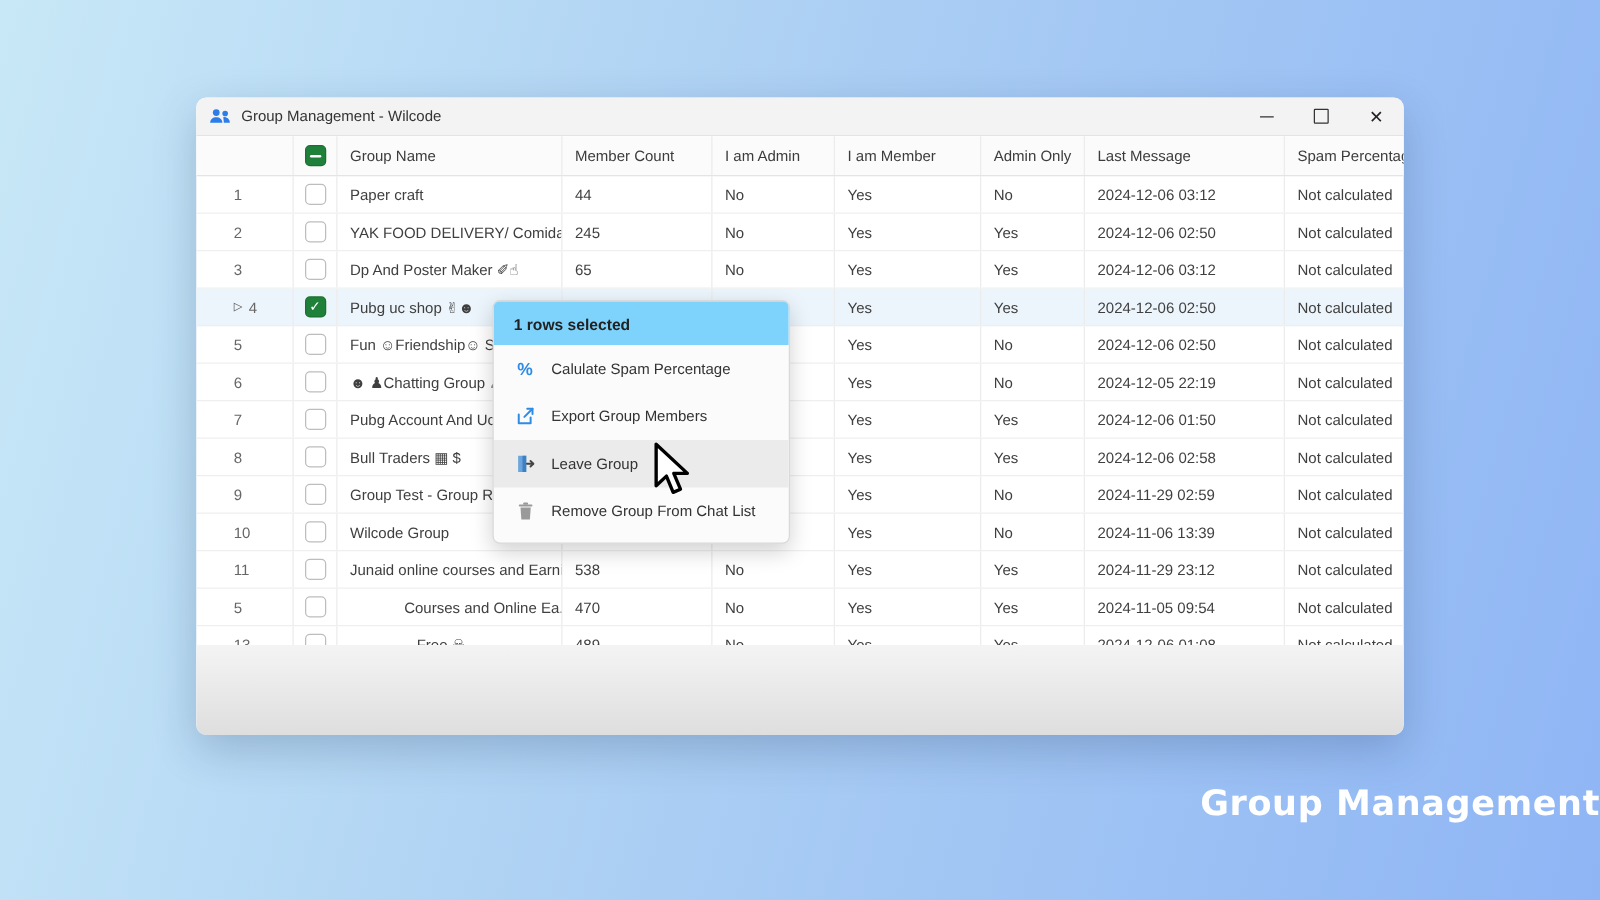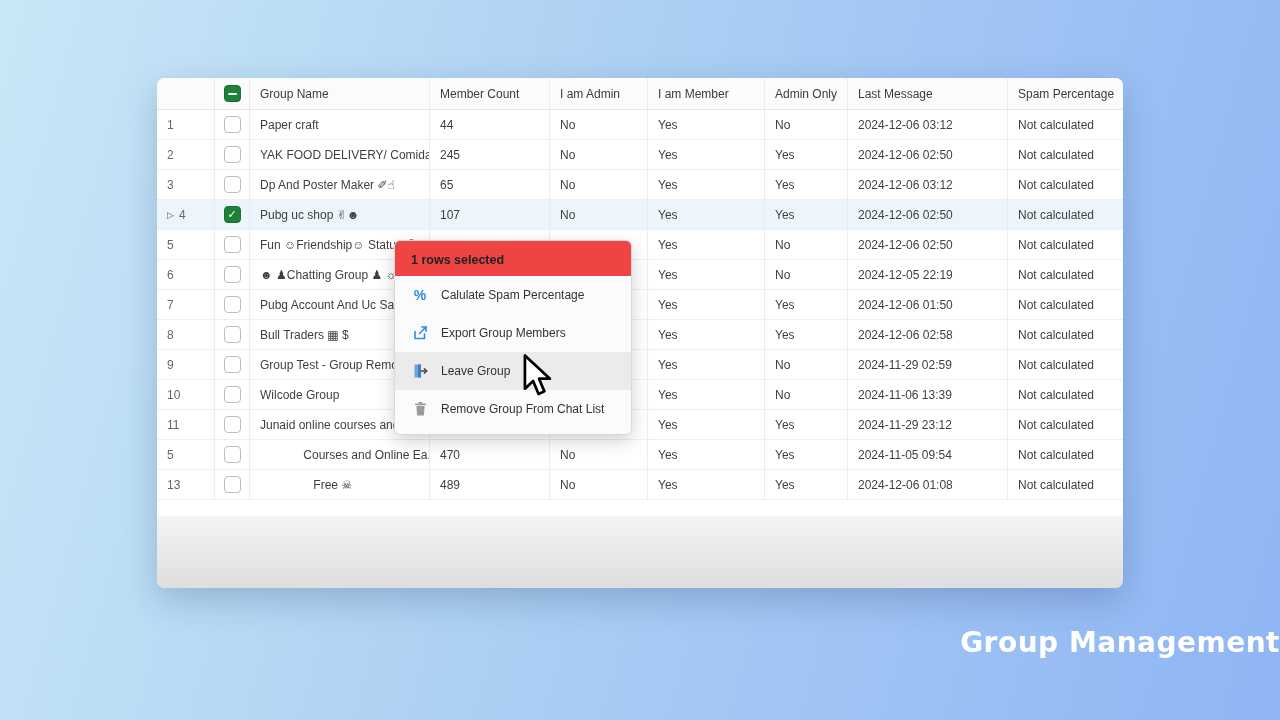--- a/index.html
+++ b/index.html
@@ -13,21 +13,21 @@
     display:flex;align-items:center;border-radius:8px 8px 0 0;}
   .title-ico{width:18px;height:14px;margin:0 8px 0 10px;flex:0 0 auto;}
   .title-text{font-size:12px;color:#333;}
   .win-controls{margin-left:auto;display:flex;align-items:center;height:100%;}
   .win-btn{width:44px;height:100%;display:flex;align-items:center;justify-content:center;color:#222;cursor:default;}
   .glyph-min{display:block;width:11px;height:0;border-top:1.6px solid #333;}
   .glyph-max{display:block;width:10px;height:10px;border:1.4px solid #333;border-radius:1px;}
   .glyph-close{font-size:14px;line-height:1;color:#222;}
 
   
-  .grid-row{display:grid;grid-template-columns:58px 35px 180px 120px 98px 117px 83px 160px 1fr;}
+  .grid-row{display:grid;grid-template-columns:58px 35px 180px 120px 98px 117px 83px 160px 1fr;padding-left:20px;}
   .thead{height:31px;background:#fbfbfb;border-bottom:1px solid #e4e4e4;font-size:12px;color:#3c3c3c;}
   .thead .cell{display:flex;align-items:center;}
   .cell{padding-left:10px;border-right:1px solid #ececec;overflow:hidden;white-space:nowrap;}
   .cell:last-child{border-right:none;}
   .cb-cell{display:flex;align-items:center;justify-content:center;padding-left:0;}
   .trow{height:29px;border-bottom:1px solid #efefef;font-size:12px;color:#3f3f3f;}
   .trow .cell{display:flex;align-items:center;}
   .trow.selected{background:#ecf5fc;}
   .num-cell{color:#666;}
   .marker{color:#555;font-size:9px;margin-right:5px;}
@@ -36,39 +36,59 @@
   .cb.checked{background:#1f8039;border-color:#197031;color:#fff;font-size:11px;font-weight:bold;}
   .cb.indeterminate{background:#1f8039;border-color:#197031;}
   .cb.indeterminate::after{content:"";display:block;width:9px;height:2px;background:#fff;border-radius:1px;}
   .below-table{position:absolute;left:0;right:0;bottom:0;top:438px;
     background:linear-gradient(#f4f4f4,#dedede);}
 
   
   .ctx-menu{position:absolute;left:394px;top:240px;width:236px;background:#fbfbfb;
     border:1px solid #d9d9d9;border-radius:6px;box-shadow:0 6px 18px rgba(0,0,0,.18);
     z-index:20;overflow:hidden;padding-bottom:6px;}
-  .ctx-header{padding:12px 16px 9px;font-size:12.5px;font-weight:bold;color:#222;background:#ef4444;}
+  .ctx-header{padding:12px 16px 9px;font-size:12.5px;font-weight:bold;color:#222;background:#7dd3fc;}
   .ctx-item{height:38px;display:flex;align-items:center;gap:12px;padding:0 16px;font-size:12px;color:#333;}
   .ctx-item.highlighted{background:#ebebeb;}
   .ctx-icon{width:18px;height:18px;display:flex;align-items:center;justify-content:center;flex:0 0 auto;}
   .pct{color:#2e8be6;font-weight:bold;font-size:14px;}
 
   
   .cursor{position:absolute;left:517px;top:353px;z-index:30;pointer-events:none;}
 
   
   .caption{position:absolute;left:0;right:0;top:626px;text-align:right;
     font-size:28px;font-weight:bold;color:#fff;letter-spacing:.5px;
     font-family:"DejaVu Sans","Liberation Sans",sans-serif;}
 </style>
 </head>
 <body>
 
 <div class="window">
 
+  <div class="titlebar">
+    <svg class="title-ico" viewBox="0 0 24 18">
+      <circle cx="8" cy="5" r="3.6" fill="#2b7de9"></circle>
+      <path d="M1.5 16c0-4 3-6 6.5-6s6.5 2 6.5 6z" fill="#2b7de9"></path>
+      <circle cx="17.5" cy="6" r="3" fill="#2b7de9"></circle>
+      <path d="M15.5 9.8c3.6 0 7 1.8 7 6.2h-6.4" fill="#2b7de9"></path>
+    </svg>
+    <span class="title-text">Group Management - Wilcode</span>
+    <div class="win-controls">
+      <div class="win-btn">
+          <span class="glyph-min"></span>
+        </div>
+      <div class="win-btn">
+          <span class="glyph-max"></span>
+        </div>
+      <div class="win-btn">
+          <span class="glyph-close">✕</span>
+        </div>
+    </div>
+  </div>
 
   <div class="grid-row thead">
     <div class="cell"></div>
     <div class="cell cb-cell">
       <span class="cb indeterminate"></span>
     </div>
     <div class="cell">Group Name</div>
     <div class="cell">Member Count</div>
     <div class="cell">I am Admin</div>
     <div class="cell">I am Member</div>

